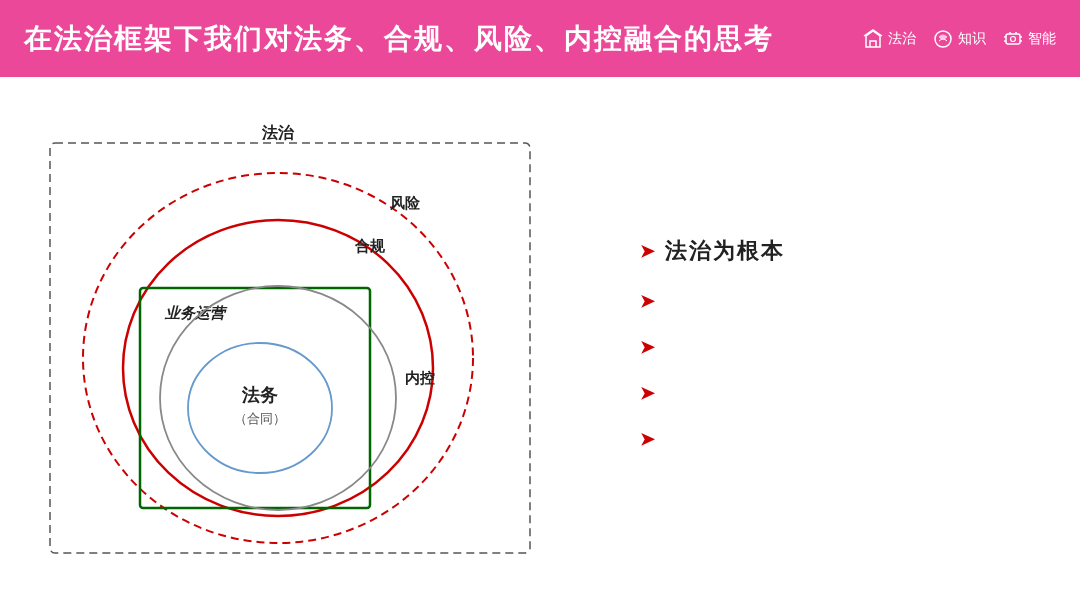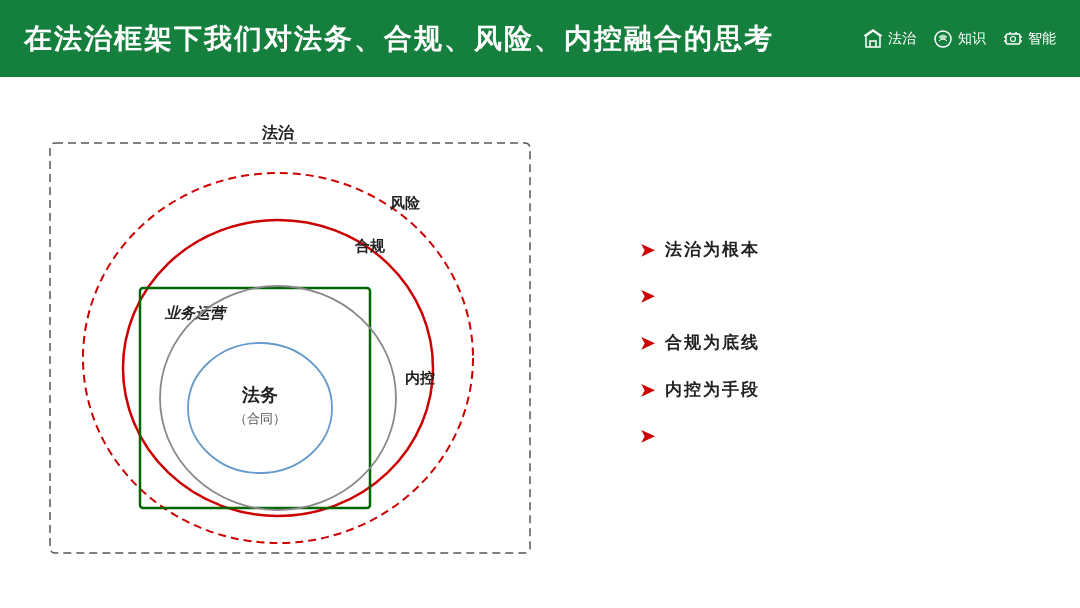--- a/index.html
+++ b/index.html
@@ -6,21 +6,21 @@
     body {
       width: 1080px;
       height: 608px;
       background: #fff;
       font-family: "Microsoft YaHei", "SimHei", sans-serif;
       overflow: hidden;
     }
 
     
     .header {
-      background: #15803d;
+      background: #ec4899;
       color: #fff;
       height: 77px;
       display: flex;
       align-items: center;
       padding: 0 24px;
       justify-content: space-between;
     }
     .header-title {
       font-size: 28px;
       font-weight: bold;
@@ -80,21 +80,21 @@
       gap: 10px;
       padding: 8px 0;
     }
     .arrow-icon {
       color: #cc0000;
       font-size: 18px;
       font-weight: bold;
       flex-shrink: 0;
     }
     .right-text {
-      font-size: 17px;
+      font-size: 22px;
       font-weight: bold;
       color: #222;
       letter-spacing: 2px;
     }
 
     
     .diagram-svg {
       width: 580px;
       height: 500px;
     }
@@ -179,23 +179,21 @@
   <div class="right-panel">
     <div class="right-item">
       <span class="arrow-icon">➤</span>
       <span class="right-text">法治为根本</span>
     </div>
     <div class="right-item">
       <span class="arrow-icon">➤</span>
     </div>
     <div class="right-item">
       <span class="arrow-icon">➤</span>
-      <span class="right-text">合规为底线</span>
     </div>
     <div class="right-item">
       <span class="arrow-icon">➤</span>
-      <span class="right-text">内控为手段</span>
     </div>
     <div class="right-item">
       <span class="arrow-icon">➤</span>
     </div>
   </div>
 </div>
 
 </body></html>

